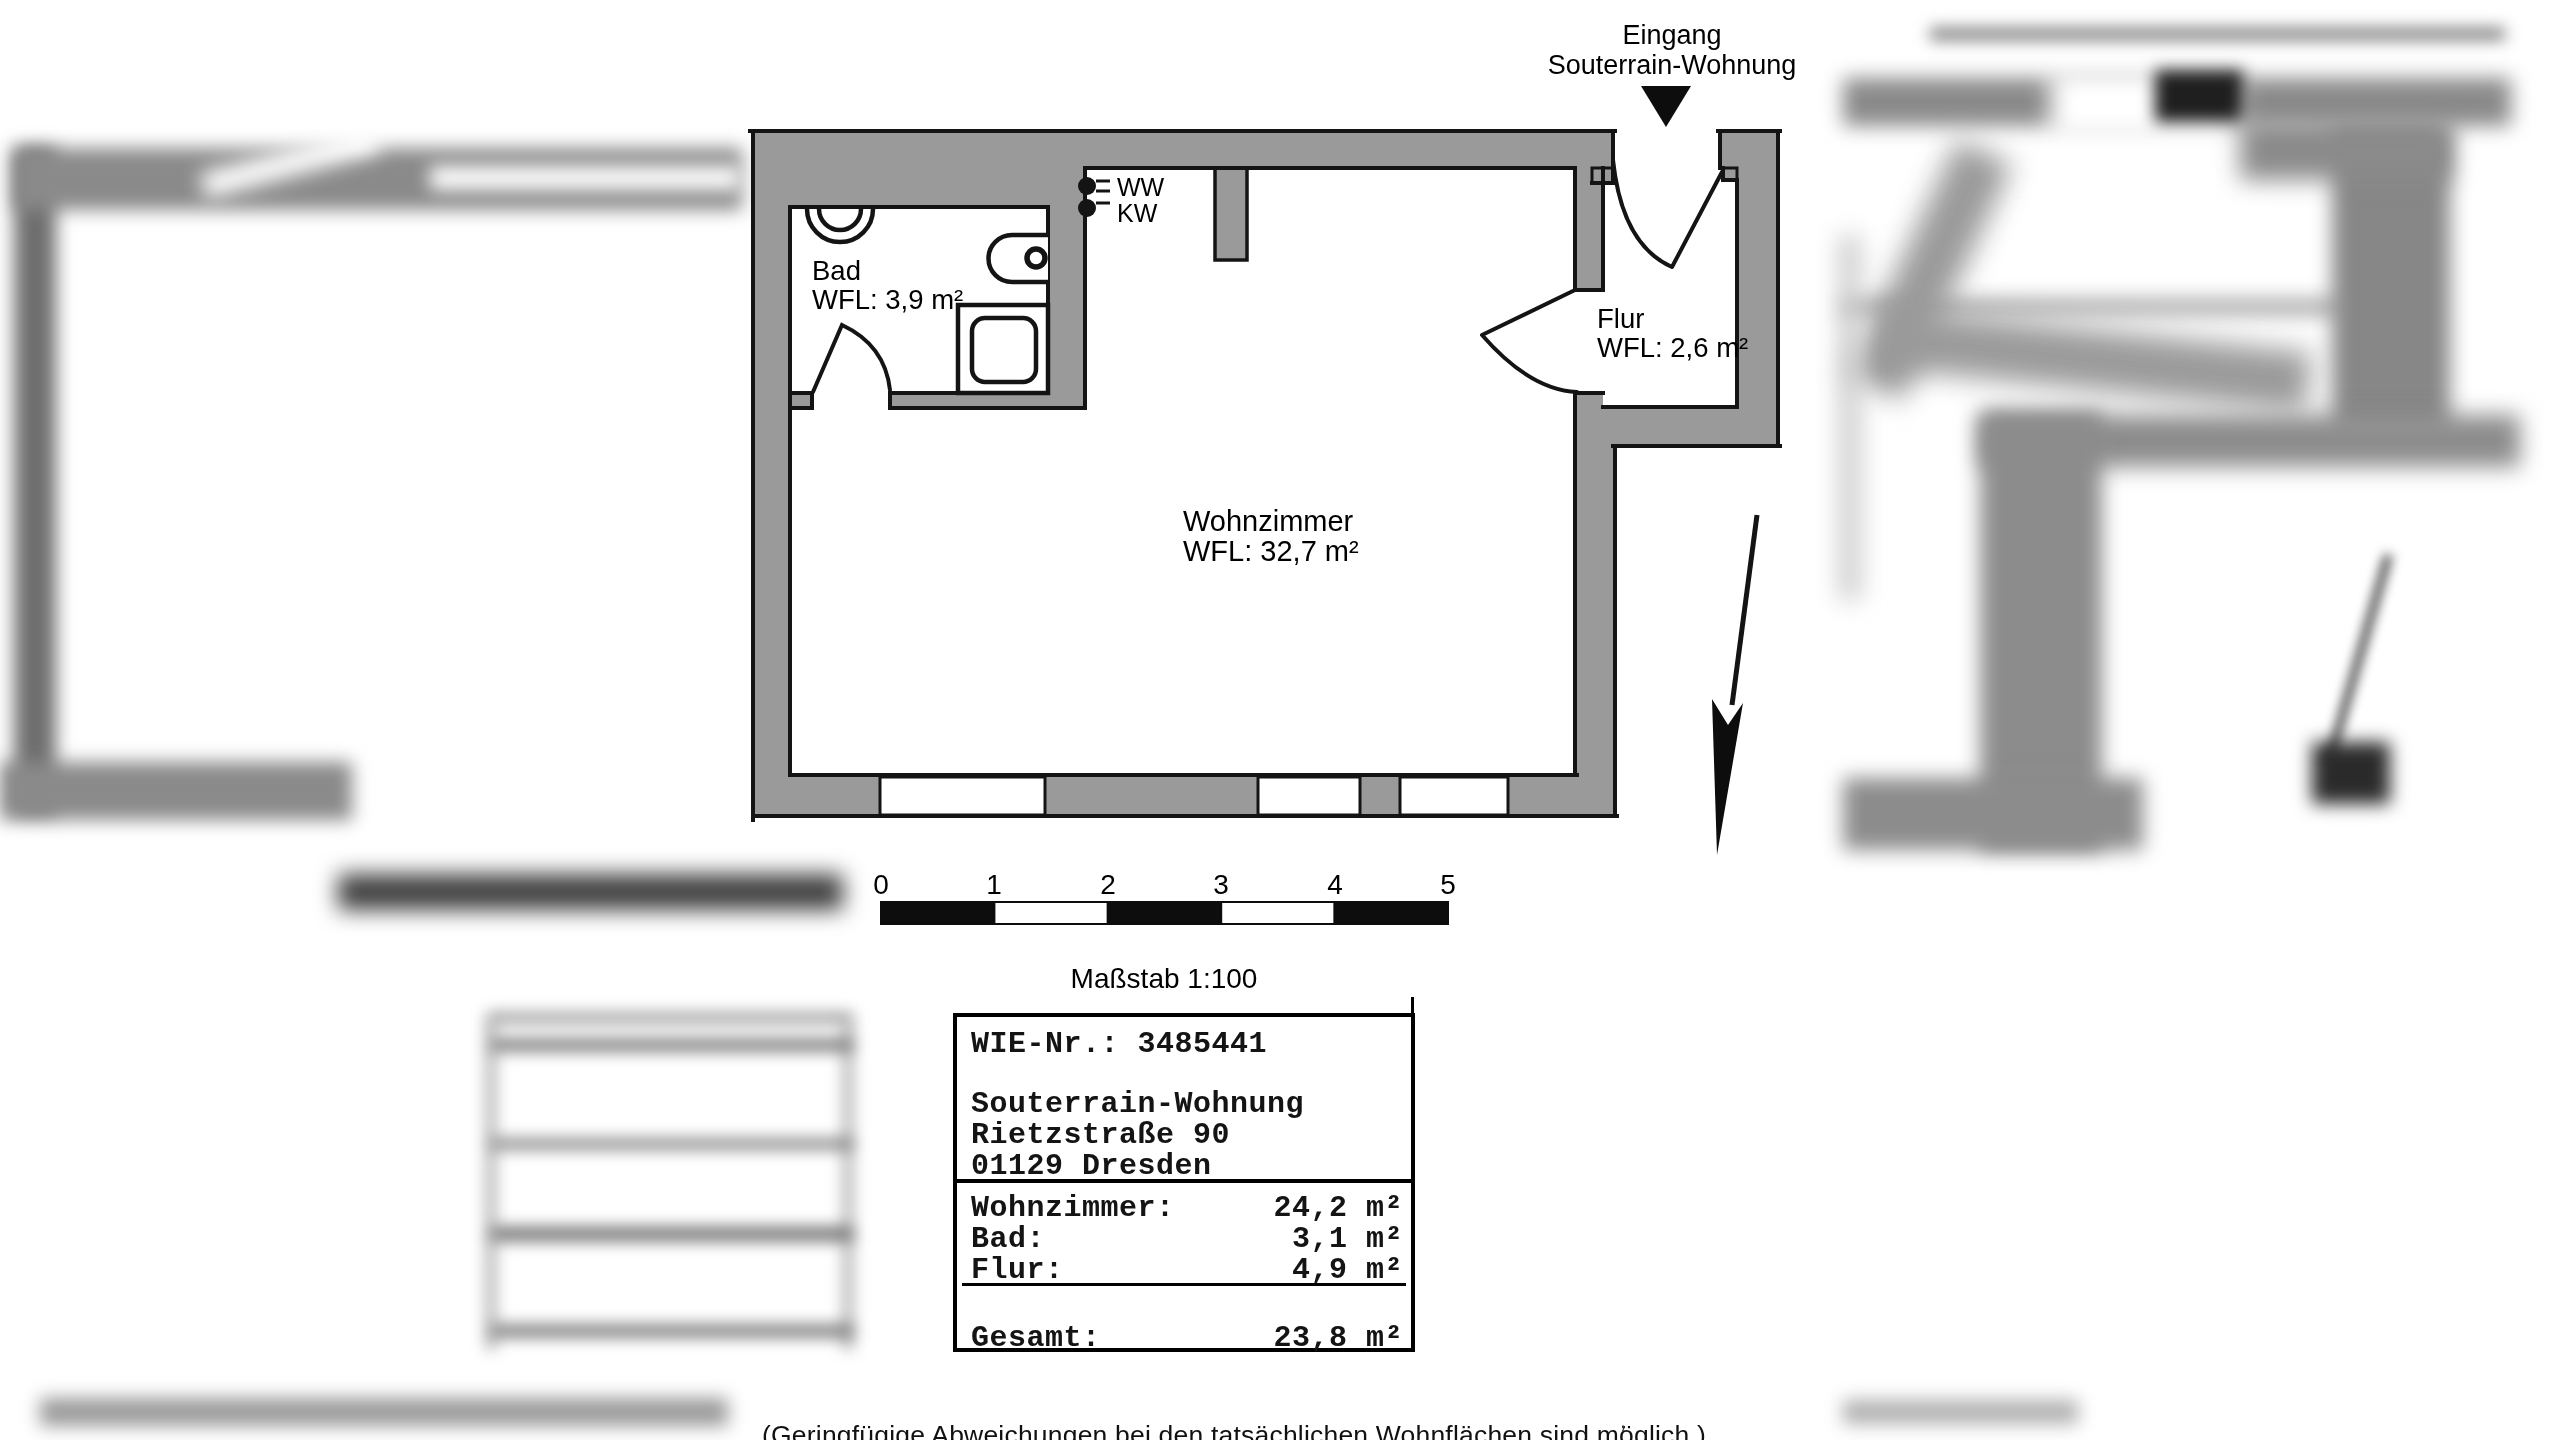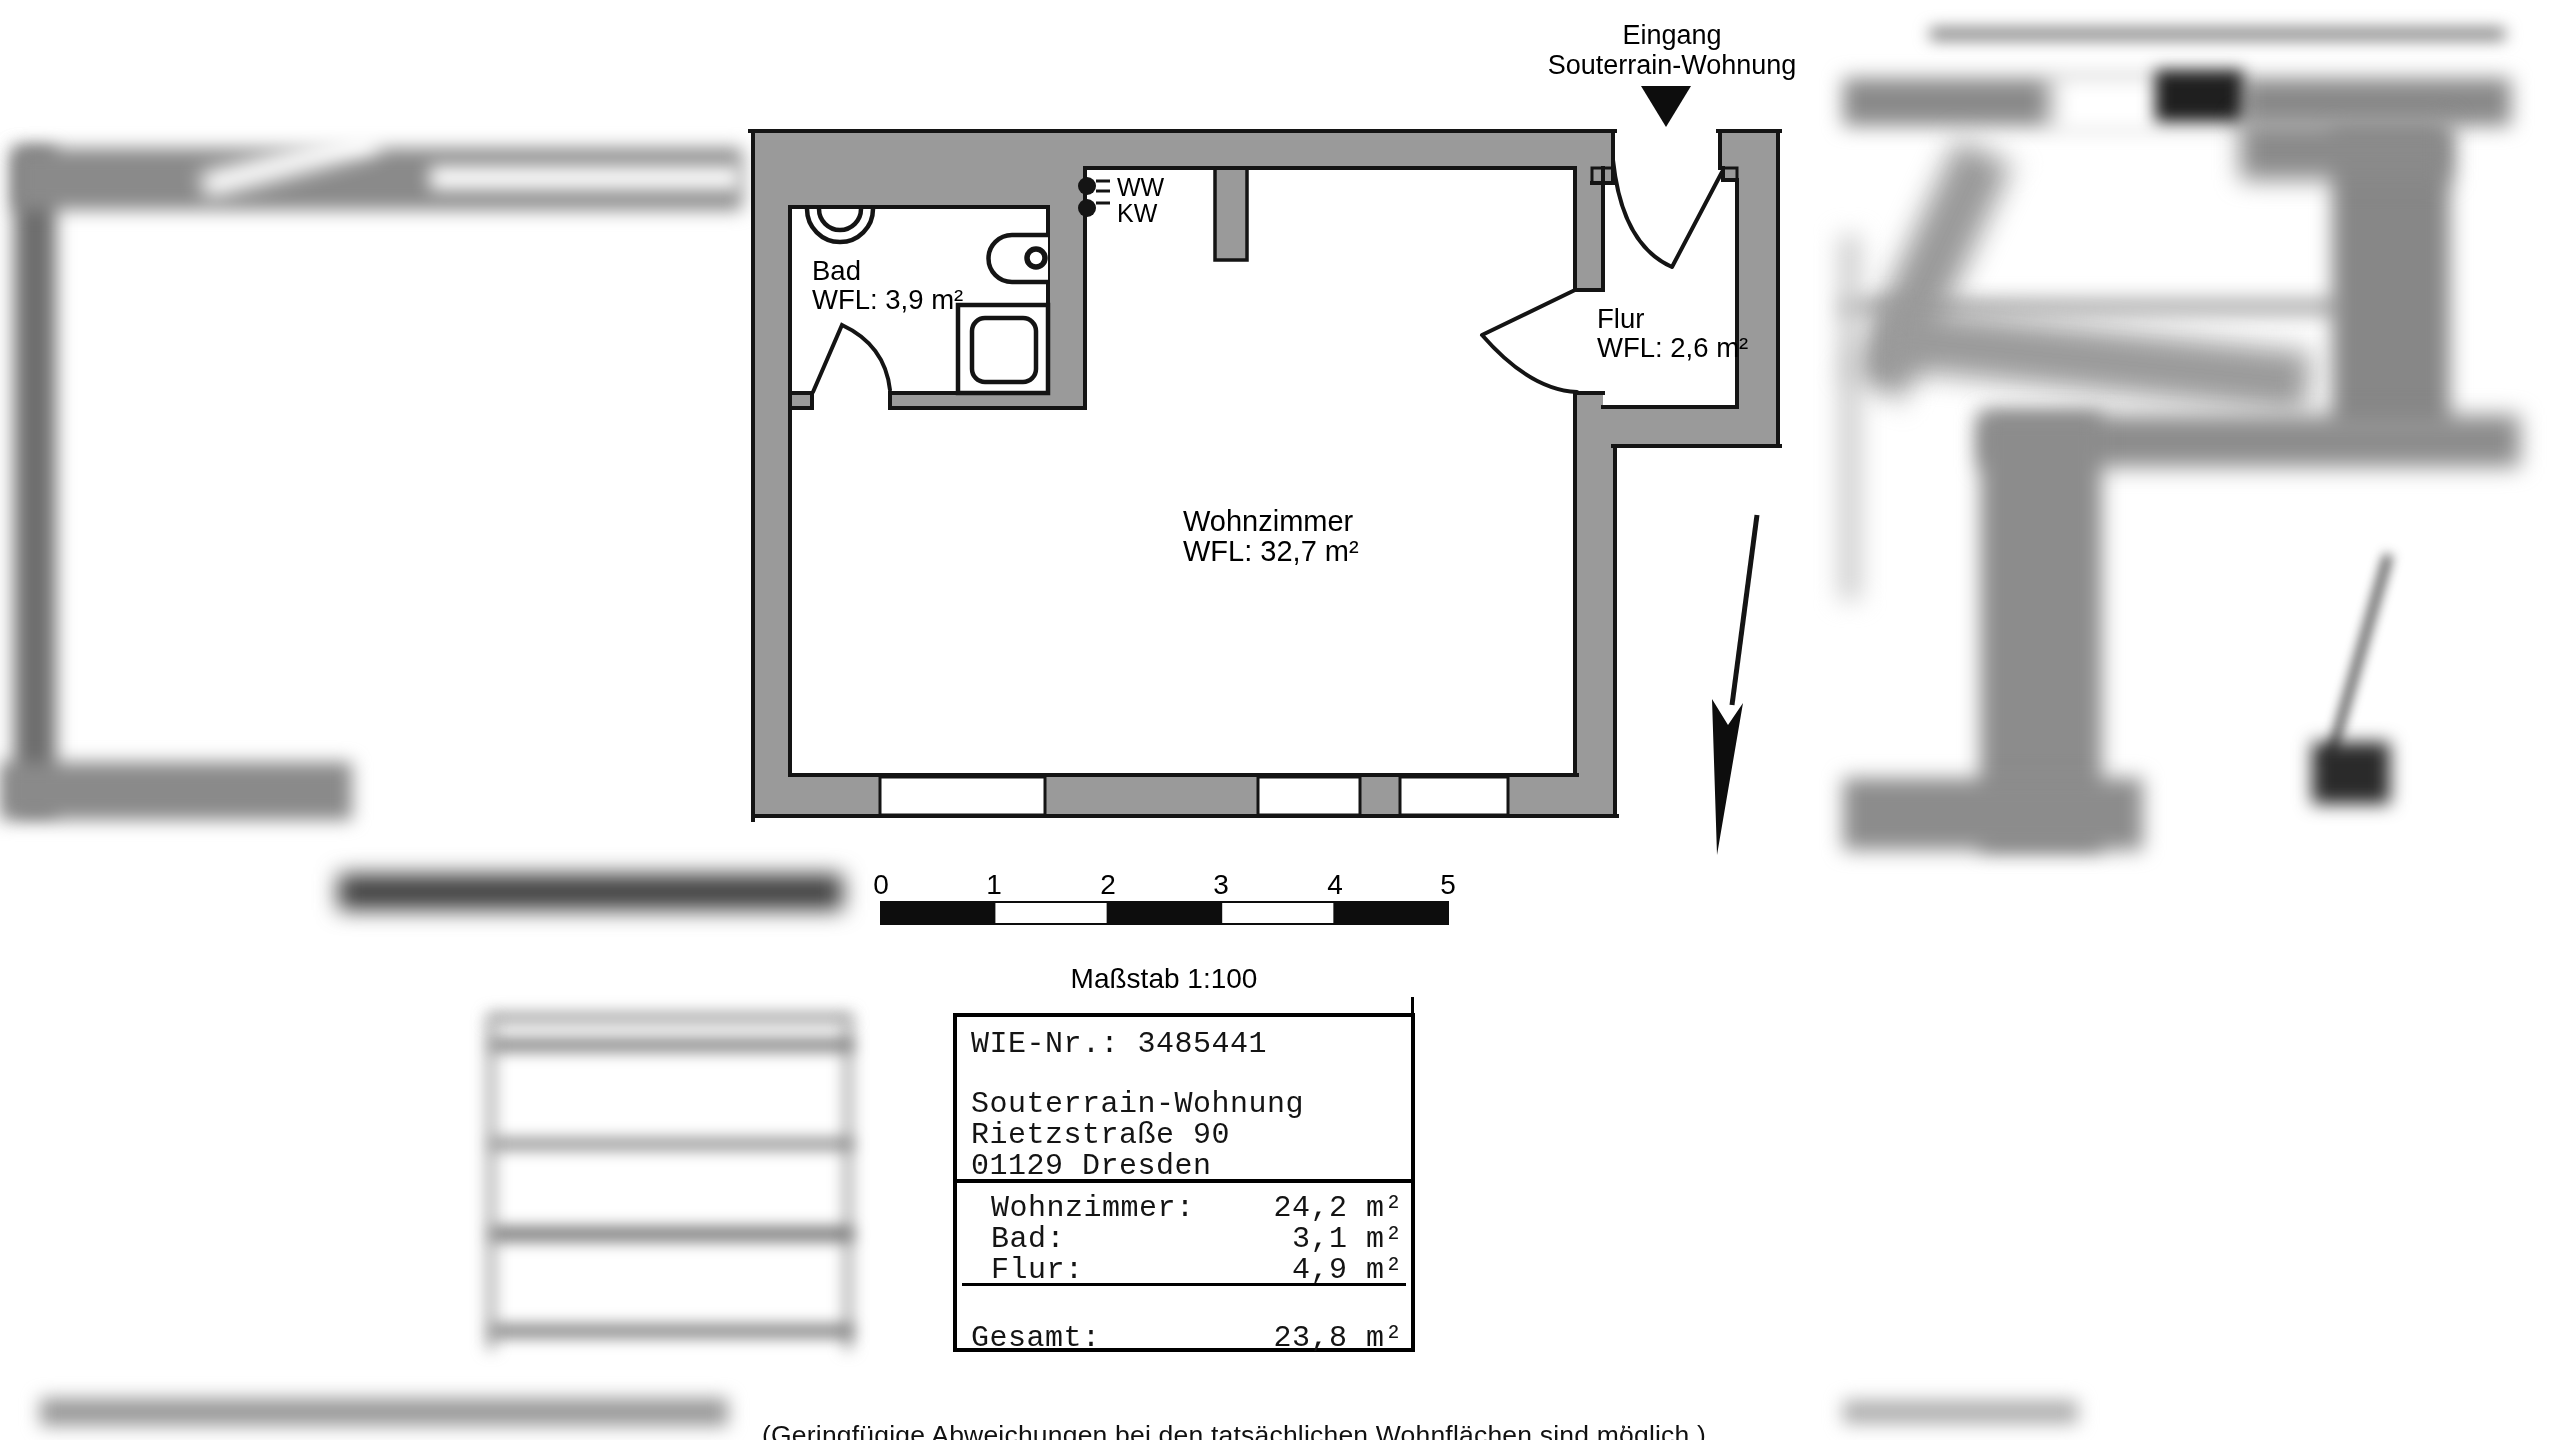--- a/index.html
+++ b/index.html
@@ -4,21 +4,21 @@
 <style>
   html,body{margin:0;padding:0;background:#fff;}
   #stage{position:relative;width:2560px;height:1440px;background:#ffffff;overflow:hidden;
          font-family:"Liberation Sans",sans-serif;color:#151515;}
   .abs{position:absolute;}
   .blur{position:absolute;}
   
   #plan-svg{position:absolute;left:0;top:0;z-index:5;}
   .mono{font-family:"Liberation Mono","DejaVu Sans Mono",monospace;font-size:30px;color:#141414;
         white-space:pre;letter-spacing:0.5px;}
-  #infobox{border:4px solid #000;box-sizing:border-box;background:#fff;z-index:6;}
+  #infobox{border:4px solid #000;box-sizing:border-box;background:#fff;z-index:6;font-weight:bold;}
   .ib-row{display:flex;justify-content:space-between;line-height:31px;}
   .disclaimer{font-size:26.5px;color:#111;letter-spacing:0.2px;z-index:6;margin-top:18px;}
 </style>
 </head>
 <body>
 
 <div id="stage">
 
   <div>
     <div class="blur" style="left:14px;top:148px;width:42px;height:665px;background:#6e6e6e;filter:blur(9px);"></div>
@@ -169,21 +169,21 @@
 
   <div class="abs" style="left:1411px;top:997px;width:3px;height:16px;background:#000;z-index:6;"></div>
   <div id="infobox" class="abs" style="left:953px;top:1013px;width:462px;height:339px;">
     <div class="abs mono" style="left:14px;top:10px;">WIE-Nr.: 3485441</div>
     <div class="abs" style="left:14px;top:72px;">
       <div class="mono" style="line-height:31px;">Souterrain-Wohnung</div>
       <div class="mono" style="line-height:31px;">Rietzstraße 90</div>
       <div class="mono" style="line-height:31px;">01129 Dresden</div>
     </div>
     <div class="abs" style="left:0;right:0;top:162px;height:4px;background:#000;"></div>
-    <div class="abs" style="left:14px;right:8px;top:176px;margin-left:20px;">
+    <div class="abs" style="left:14px;right:8px;top:176px;">
       <div class="ib-row">
         <span class="mono">Wohnzimmer:</span>
         <span class="mono">24,2 m²</span>
       </div>
       <div class="ib-row">
         <span class="mono">Bad:</span>
         <span class="mono">3,1 m²</span>
       </div>
       <div class="ib-row">
         <span class="mono">Flur:</span>

